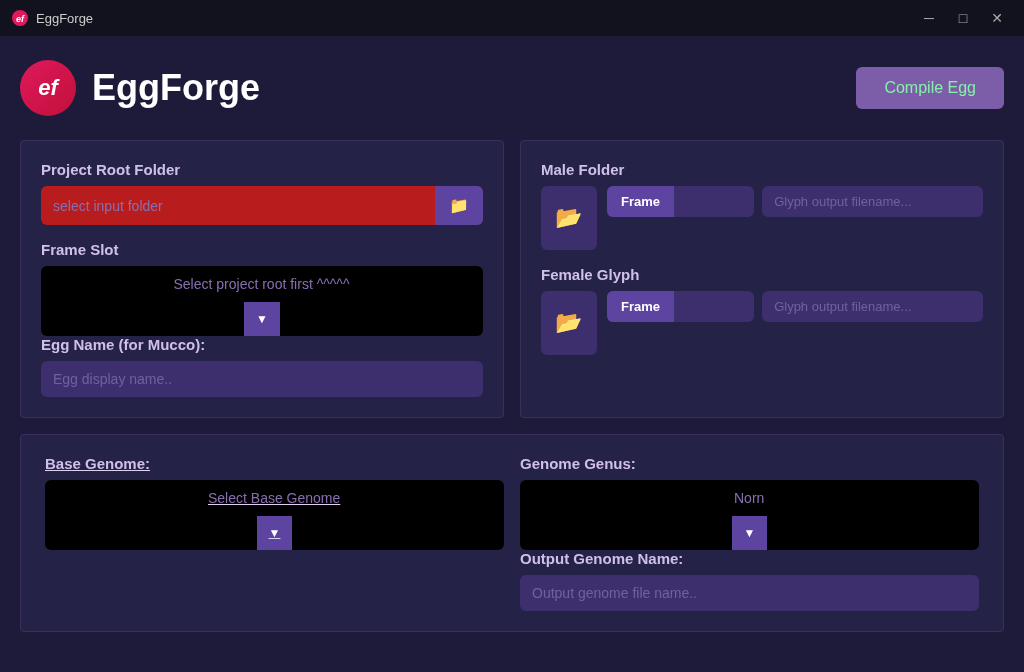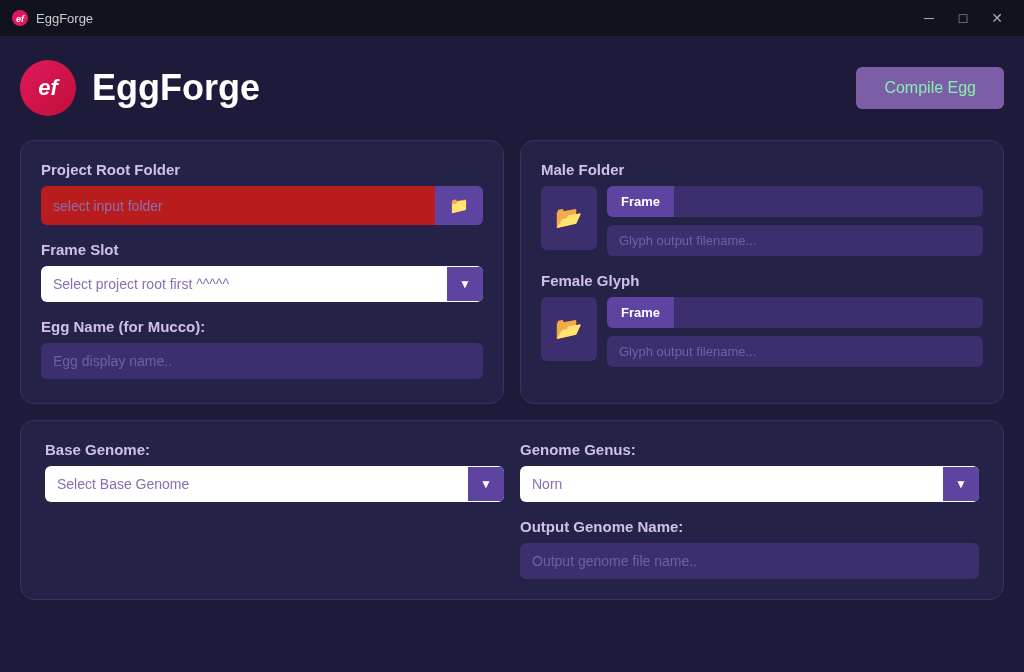--- a/index.html
+++ b/index.html
@@ -105,21 +105,21 @@
     
     .cards-row {
       display: flex;
       gap: 16px;
       margin-bottom: 16px;
     }
 
     .card {
       background: #252248;
       border: 1.5px solid #3a3060;
-      border-radius: 14px;
+      border-radius: 4px;
       padding: 20px;
     }
     .card-left {
       flex: 1;
     }
     .card-right {
       flex: 1;
     }
     .card-bottom {
       width: 100%;
@@ -158,24 +158,25 @@
       cursor: pointer;
       color: #d0c0f0;
       font-size: 16px;
       display: flex;
       align-items: center;
     }
 
     .select-row {
       display: flex;
       align-items: center;
-      background: #ffffff;
+      background: #000000;
       border-radius: 6px;
       overflow: hidden;
-      margin-bottom: 16px;
+      margin-bottom: 0;
+      flex-direction: column;
     }
     .select-row select {
       flex: 1;
       background: transparent;
       border: none;
       outline: none;
       color: #8870b0;
       font-size: 14px;
       padding: 10px 12px;
       appearance: none;
@@ -226,21 +227,21 @@
       align-items: center;
       justify-content: center;
       font-size: 22px;
       color: #9080c0;
       cursor: pointer;
       flex-shrink: 0;
     }
     .glyph-inputs {
       flex: 1;
       display: flex;
-      flex-direction: column;
+      flex-direction: row;
       gap: 8px;
     }
     .glyph-frame-row {
       display: flex;
       align-items: center;
       background: #3d2f6e;
       border-radius: 6px;
       overflow: hidden;
     }
     .glyph-frame-label {
@@ -272,20 +273,21 @@
     }
     .glyph-name-input::placeholder { color: #7060a0; }
 
     
     .bottom-card-row {
       display: flex;
       gap: 16px;
     }
     .bottom-left {
       flex: 1;
+      text-decoration: underline;
     }
     .bottom-right {
       flex: 1;
     }
 
     
     ::-webkit-scrollbar { display: none; }
   </style>
 </head>
 <body>

